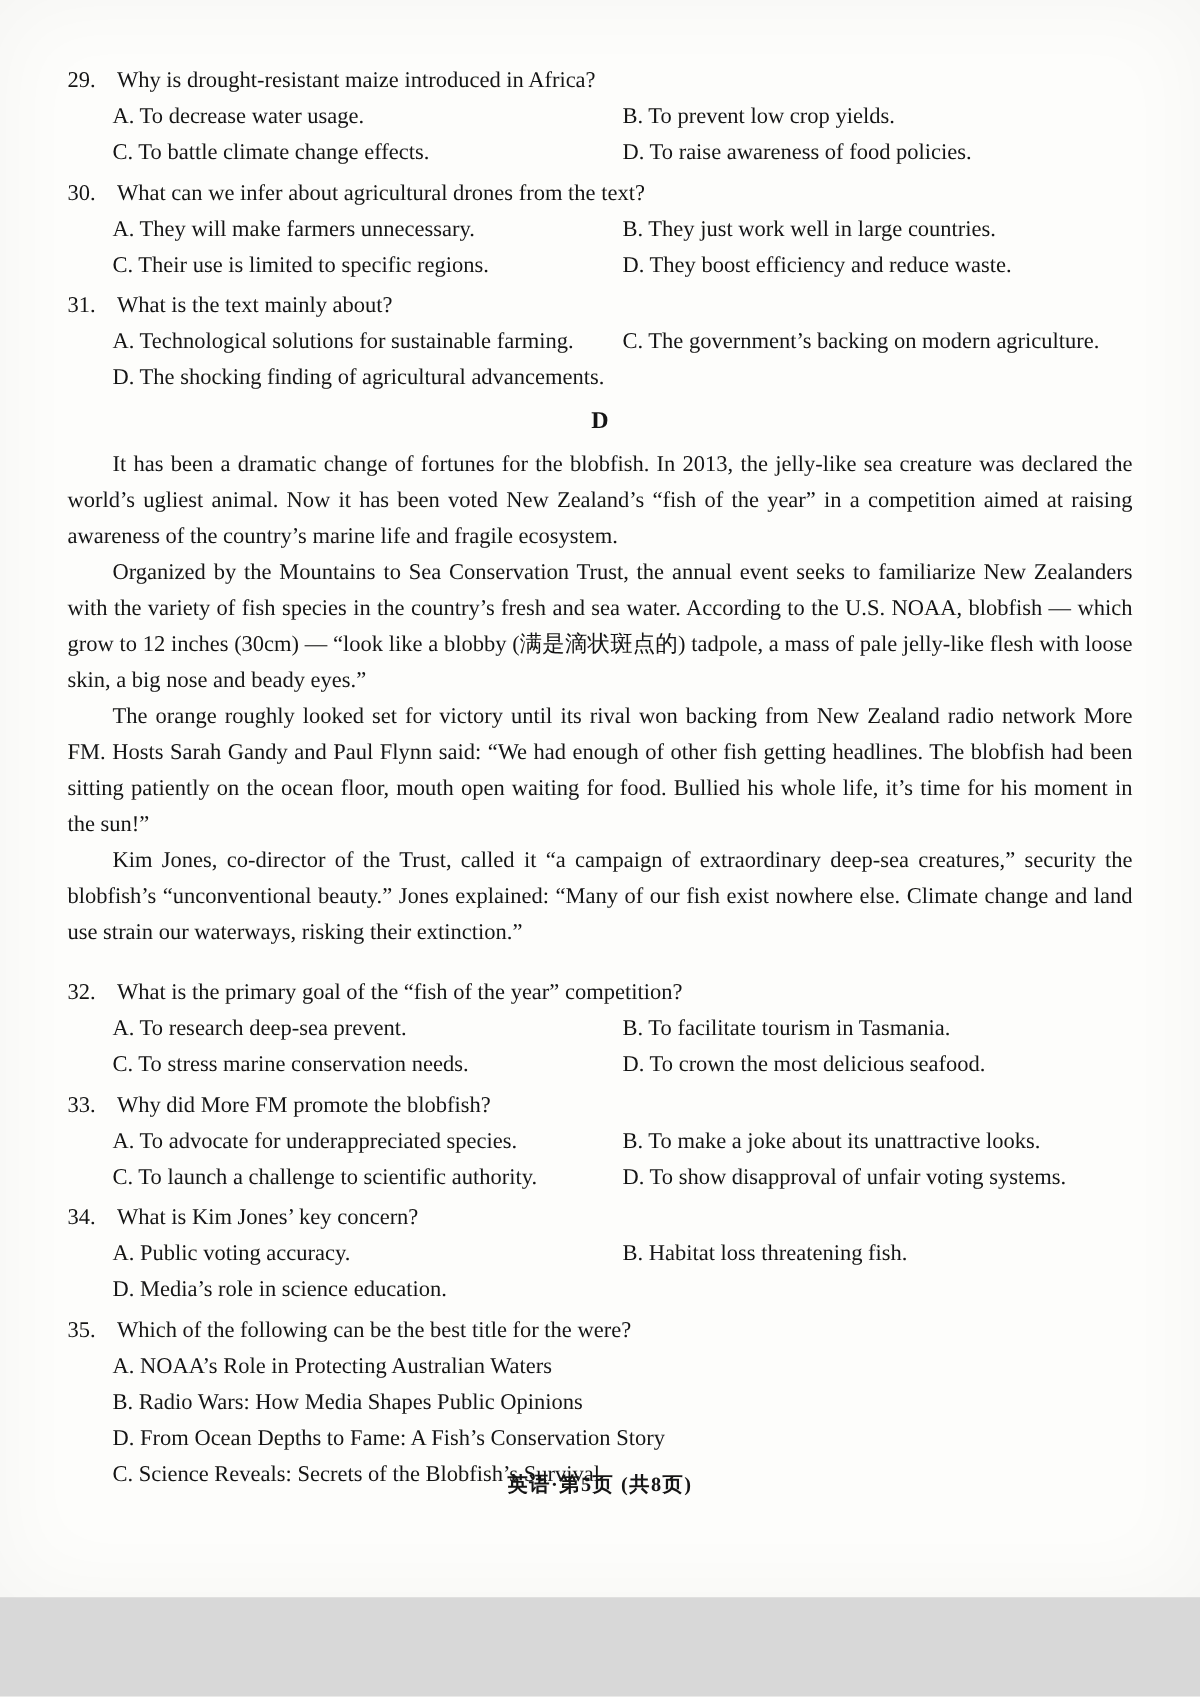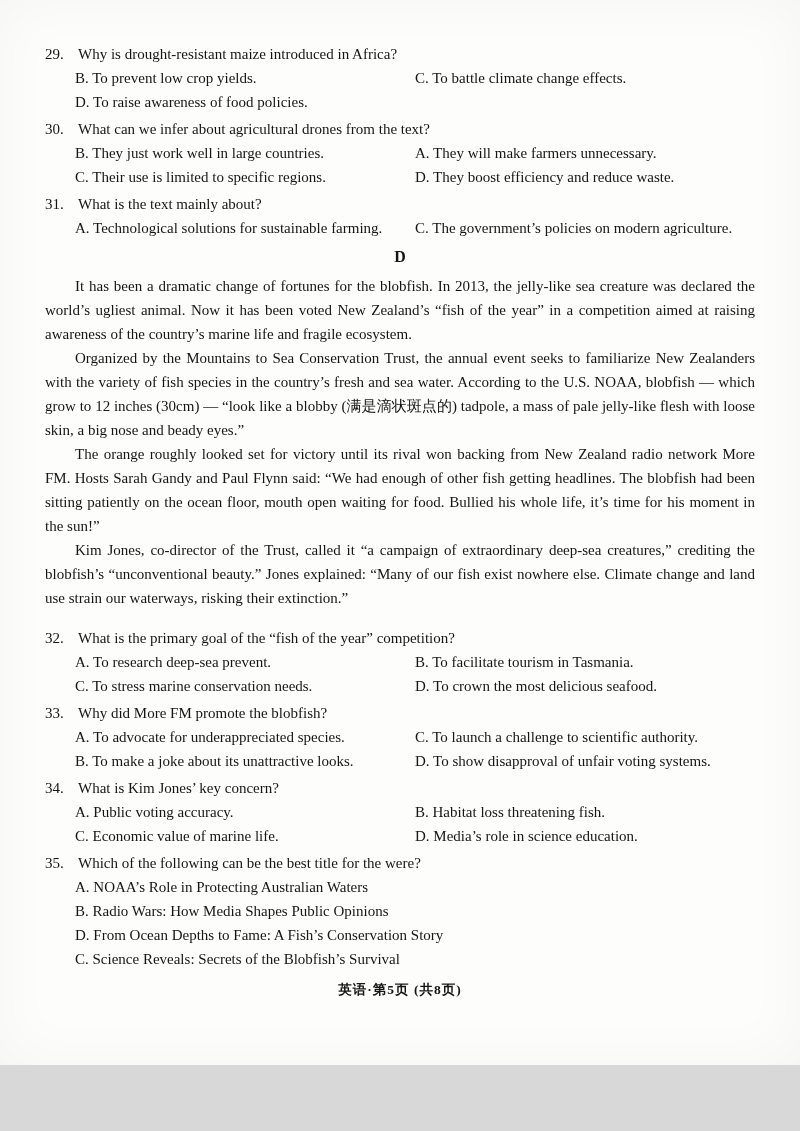--- a/index.html
+++ b/index.html
@@ -44,62 +44,64 @@
 
 <div class="page">
 
   <div class="question">
     <div class="stem-line">
       <span class="qnum">29.</span>
       <span class="qstem">Why is drought-resistant maize introduced in Africa?</span>
     </div>
     <div class="opts">
       <div class="opt-grid">
+        <span class="opt">A. To decrease water usage.</span>
         <span class="opt">B. To prevent low crop yields.</span>
         <span class="opt">C. To battle climate change effects.</span>
         <span class="opt">D. To raise awareness of food policies.</span>
       </div>
     </div>
   </div>
 
   <div class="question">
     <div class="stem-line">
       <span class="qnum">30.</span>
       <span class="qstem">What can we infer about agricultural drones from the text?</span>
     </div>
     <div class="opts">
       <div class="opt-grid">
+        <span class="opt">A. They will make farmers unnecessary.</span>
         <span class="opt">B. They just work well in large countries.</span>
-        <span class="opt">A. They will make farmers unnecessary.</span>
         <span class="opt">C. Their use is limited to specific regions.</span>
         <span class="opt">D. They boost efficiency and reduce waste.</span>
       </div>
     </div>
   </div>
 
   <div class="question">
     <div class="stem-line">
       <span class="qnum">31.</span>
       <span class="qstem">What is the text mainly about?</span>
     </div>
     <div class="opts">
       <div class="opt-grid">
         <span class="opt">A. Technological solutions for sustainable farming.</span>
-        <span class="opt">C. The government’s policies on modern agriculture.</span>
+        <span class="opt">C. The government’s backing on modern agriculture.</span>
+        <span class="opt">D. The shocking finding of agricultural advancements.</span>
       </div>
     </div>
   </div>
 
   <div class="section-label">D</div>
 
   <div class="passage">
     <p>It has been a dramatic change of fortunes for the blobfish. In 2013, the jelly-like sea creature was declared the world’s ugliest animal. Now it has been voted New Zealand’s “fish of the year” in a competition aimed at raising awareness of the country’s marine life and fragile ecosystem.</p>
     <p>Organized by the Mountains to Sea Conservation Trust, the annual event seeks to familiarize New Zealanders with the variety of fish species in the country’s fresh and sea water. According to the U.S. NOAA, blobfish — which grow to 12 inches (30cm) — “look like a blobby (满是滴状斑点的) tadpole, a mass of pale jelly-like flesh with loose skin, a big nose and beady eyes.”</p>
     <p>The orange roughly looked set for victory until its rival won backing from New Zealand radio network More FM. Hosts Sarah Gandy and Paul Flynn said: “We had enough of other fish getting headlines. The blobfish had been sitting patiently on the ocean floor, mouth open waiting for food. Bullied his whole life, it’s time for his moment in the sun!”</p>
-    <p>Kim Jones, co-director of the Trust, called it “a campaign of extraordinary deep-sea creatures,” crediting the blobfish’s “unconventional beauty.” Jones explained: “Many of our fish exist nowhere else. Climate change and land use strain our waterways, risking their extinction.”</p>
+    <p>Kim Jones, co-director of the Trust, called it “a campaign of extraordinary deep-sea creatures,” security the blobfish’s “unconventional beauty.” Jones explained: “Many of our fish exist nowhere else. Climate change and land use strain our waterways, risking their extinction.”</p>
   </div>
 
   <div class="question">
     <div class="stem-line">
       <span class="qnum">32.</span>
       <span class="qstem">What is the primary goal of the “fish of the year” competition?</span>
     </div>
     <div class="opts">
       <div class="opt-grid">
         <span class="opt">A. To research deep-sea prevent.</span>
@@ -111,37 +113,36 @@
   </div>
 
   <div class="question">
     <div class="stem-line">
       <span class="qnum">33.</span>
       <span class="qstem">Why did More FM promote the blobfish?</span>
     </div>
     <div class="opts">
       <div class="opt-grid">
         <span class="opt">A. To advocate for underappreciated species.</span>
+        <span class="opt">B. To make a joke about its unattractive looks.</span>
         <span class="opt">C. To launch a challenge to scientific authority.</span>
-        <span class="opt">B. To make a joke about its unattractive looks.</span>
         <span class="opt">D. To show disapproval of unfair voting systems.</span>
       </div>
     </div>
   </div>
 
   <div class="question">
     <div class="stem-line">
       <span class="qnum">34.</span>
       <span class="qstem">What is Kim Jones’ key concern?</span>
     </div>
     <div class="opts">
       <div class="opt-grid">
         <span class="opt">A. Public voting accuracy.</span>
         <span class="opt">B. Habitat loss threatening fish.</span>
-        <span class="opt">C. Economic value of marine life.</span>
         <span class="opt">D. Media’s role in science education.</span>
       </div>
     </div>
   </div>
 
   <div class="question">
     <div class="stem-line">
       <span class="qnum">35.</span>
       <span class="qstem">Which of the following can be the best title for the were?</span>
     </div>

